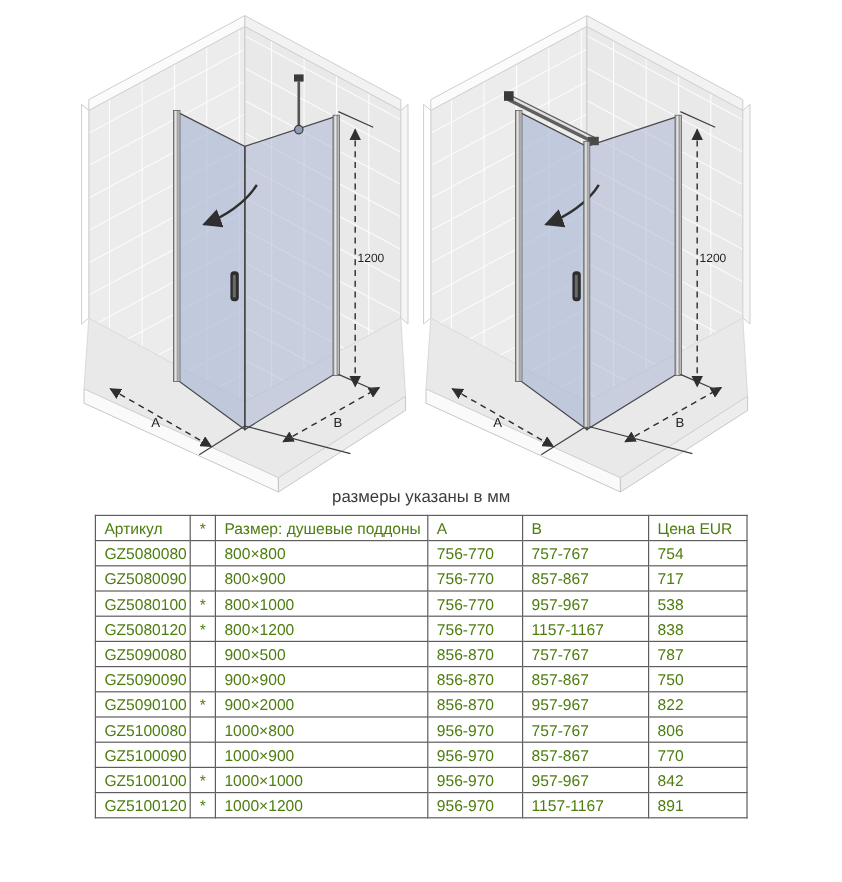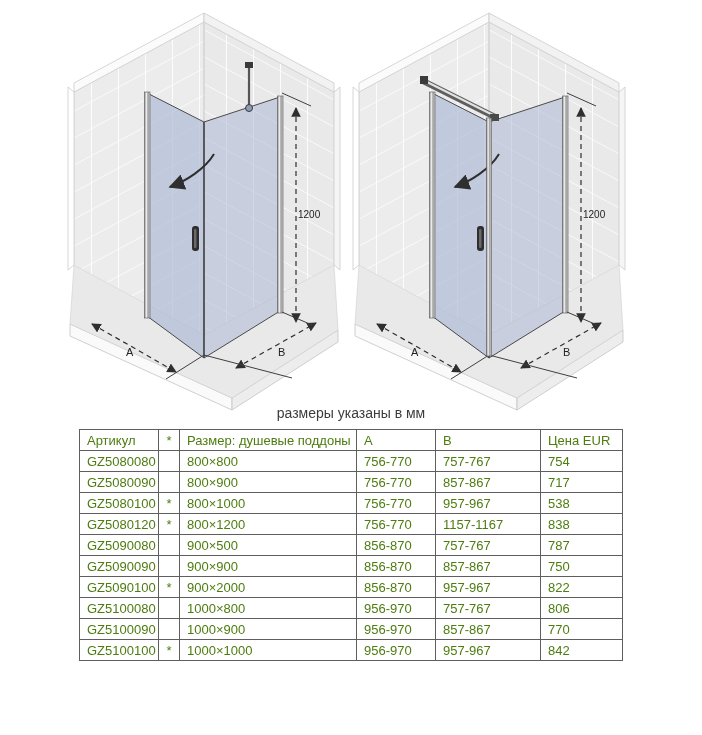--- a/index.html
+++ b/index.html
@@ -212,16 +212,24 @@
           <td class="c5">770</td>
         </tr>
         <tr>
           <td class="c0">GZ5100100</td>
           <td class="c1">*</td>
           <td class="c2">1000×1000</td>
           <td class="c3">956-970</td>
           <td class="c4">957-967</td>
           <td class="c5">842</td>
         </tr>
+        <tr>
+          <td class="c0">GZ5100120</td>
+          <td class="c1">*</td>
+          <td class="c2">1000×1200</td>
+          <td class="c3">956-970</td>
+          <td class="c4">1157-1167</td>
+          <td class="c5">891</td>
+        </tr>
       </tbody>
   </table>
 
 </div>
 
 </body></html>

